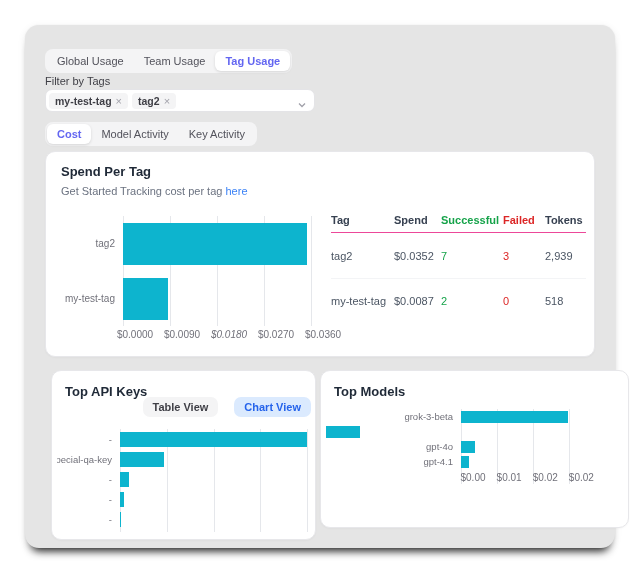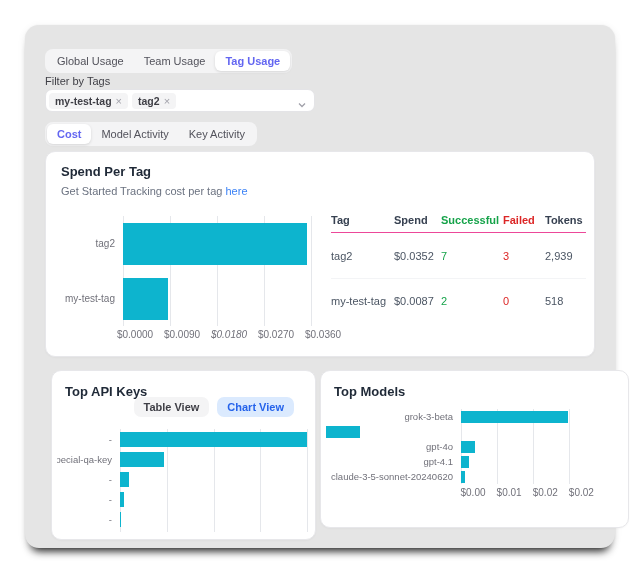--- a/index.html
+++ b/index.html
@@ -62,21 +62,21 @@
   
   .spendtable { position: absolute; left: 285px; top: 55px; width: 255px; font-size: 11px; }
   .trow { display: grid; grid-template-columns: 63px 47px 62px 42px 1fr; align-items: center; }
   .trow.head { color: #374151; font-weight: bold; height: 26px; border-bottom: 1px solid #ec4899; }
   .trow.body { color: #4b5563; height: 45px; }
   .trow.body + .trow.body { border-top: 1px solid #f3f4f6; }
   .c-green { color: #16a34a; }
   .c-red { color: #dc2626; }
 
   
-  .viewbtns { position: absolute; right: 21px; top: 26px; display: flex; gap: 8px; }
+  .viewbtns { position: absolute; right: 4px; top: 26px; display: flex; gap: 16px; }
   .viewbtn { font-size: 11px; font-weight: bold; padding: 4px 10px; border-radius: 7px;
     border: none; cursor: pointer; background: #f4f4f5; color: #3f3f46;
     font-family: "Liberation Sans", sans-serif; }
   .viewbtn.selected { background: #dbeafe; color: #2563eb; border-radius: 7px; }
 
   .abs { position: absolute; }
 </style>
 </head>
 <body>
 
@@ -249,26 +249,20 @@
             <div class="htrack">
               <div class="hbar" style="width: 12.9032%; background: rgb(13, 180, 206);"></div>
             </div>
           </div>
           <div class="hrow">
             <div class="hlabel">gpt-4.1</div>
             <div class="htrack">
               <div class="hbar" style="width: 7.09677%; background: rgb(13, 180, 206);"></div>
             </div>
           </div>
-          <div class="hrow">
-            <div class="hlabel">claude-3-5-sonnet-20240620</div>
-            <div class="htrack">
-              <div class="hbar" style="width: 3.87097%; background: rgb(13, 180, 206);"></div>
-            </div>
-          </div>
         </div>
         <div class="axis">
           <span class="tick" style="left: 0%;">$0.00</span>
           <span class="tick" style="left: 32.2581%;">$0.01</span>
           <span class="tick" style="left: 64.5161%;">$0.02</span>
           <span class="tick" style="left: 96.7742%;">$0.02</span>
         </div>
       </div>
   </div>
 

